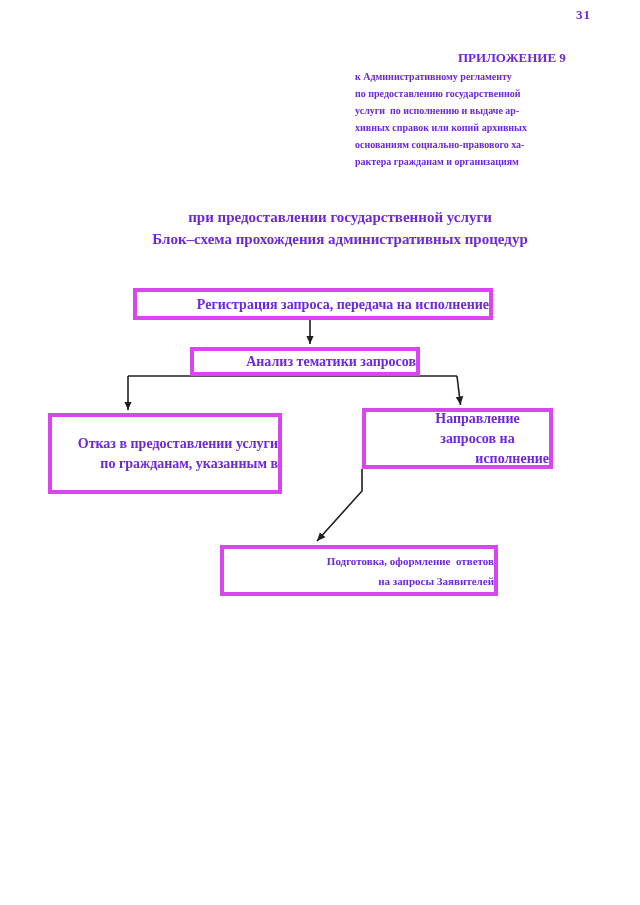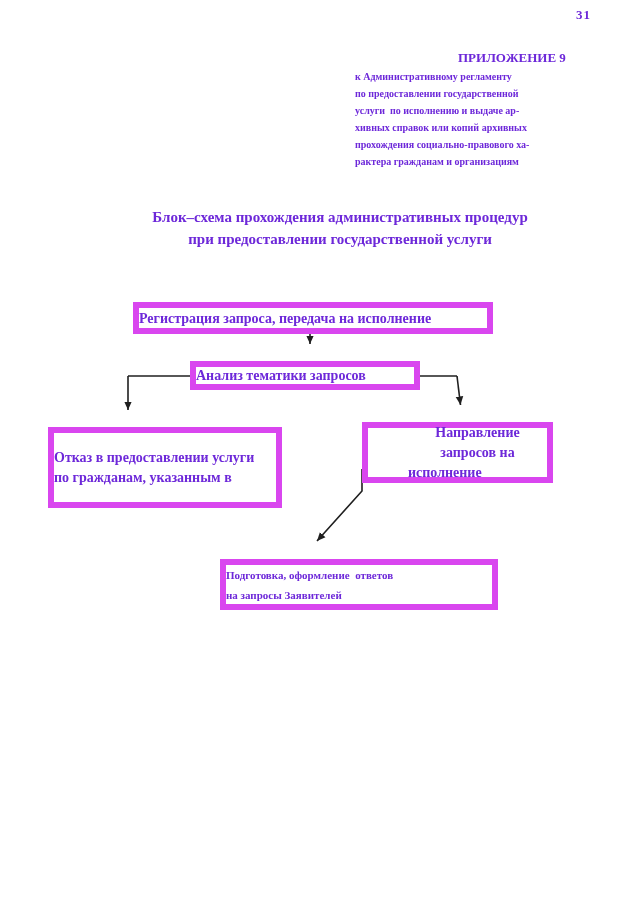--- a/index.html
+++ b/index.html
@@ -8,51 +8,51 @@
     font-family:"Liberation Serif","DejaVu Serif",serif;
     color:#6d28d9; font-weight:bold; overflow:hidden;
   }
   .pre { white-space:pre-wrap; }
   .page-number { position:absolute; left:576px; top:7px; font-size:13px; letter-spacing:1px; }
   .appendix-title { position:absolute; left:438px; top:50px; font-size:13px;margin-left:20px; }
   .appendix-ref { position:absolute; left:355px; top:68px; width:232px; font-size:10px; line-height:17px; }
   .chart-title { position:absolute; left:40px; top:207px; width:600px; text-align:center; font-size:15px; line-height:21.5px; }
   .connectors { position:absolute; left:0; top:0; width:640px; height:905px; pointer-events:none; }
   .fbox {
-    position:absolute; box-sizing:border-box; border:6px solid #d946ef; background:#ffffff;
-    display:flex; flex-direction:column; align-items:flex-start; justify-content:center;
-    text-align:center; font-size:14px; line-height:19px;margin-top:14px;
+    position:absolute; box-sizing:border-box; border:4px solid #d946ef; background:#ffffff;
+    display:flex; flex-direction:column; align-items:flex-end; justify-content:center;
+    text-align:center; font-size:14px; line-height:19px;
   }
   #box-registration { left:133px; top:288px; width:360px; height:32px; }
   #box-analysis     { left:190px; top:347px; width:230px; height:29px; }
   #box-refusal      { left:48px;  top:413px; width:234px; height:81px; line-height:19.5px; }
   #box-direction    { left:362px; top:408px; width:191px; height:61px; line-height:20px;padding-left:40px; }
   #box-preparation  { left:220px; top:545px; width:278px; height:51px; font-size:11px; line-height:20px; }
 </style>
 </head>
 <body>
 
 <div class="page">
 
   <div class="page-number">31</div>
 
   <div class="appendix-title pre">ПРИЛОЖЕНИЕ 9</div>
 
   <div class="appendix-ref">
     <div class="pre">к Административному регламенту</div>
-    <div class="pre">по предоставлении государственной</div>
+    <div class="pre">по предоставлению государственной</div>
     <div class="pre">услуги  по исполнению и выдаче ар-</div>
     <div class="pre">хивных справок или копий архивных</div>
-    <div class="pre">прохождения социально-правового ха-</div>
+    <div class="pre">основаниям социально-правового ха-</div>
     <div class="pre">рактера гражданам и организациям</div>
   </div>
 
   <div class="chart-title">
+    <div class="pre">при предоставлении государственной услуги</div>
     <div class="pre">Блок–схема прохождения административных процедур</div>
-    <div class="pre">при предоставлении государственной услуги</div>
   </div>
 
   <svg class="connectors" viewBox="0 0 640 905" xmlns="http://www.w3.org/2000/svg">
     <defs>
       <marker id="arw" markerUnits="userSpaceOnUse" markerWidth="10" markerHeight="10" refX="8.5" refY="5" orient="auto">
         <path d="M0,1.2 L8.5,5 L0,8.8 Z" fill="#1f1f1f"></path>
       </marker>
     </defs>
     <g stroke="#1f1f1f" stroke-width="1.6" fill="none">
       <line x1="310" y1="320" x2="310" y2="344" marker-end="url(#arw)"></line>

